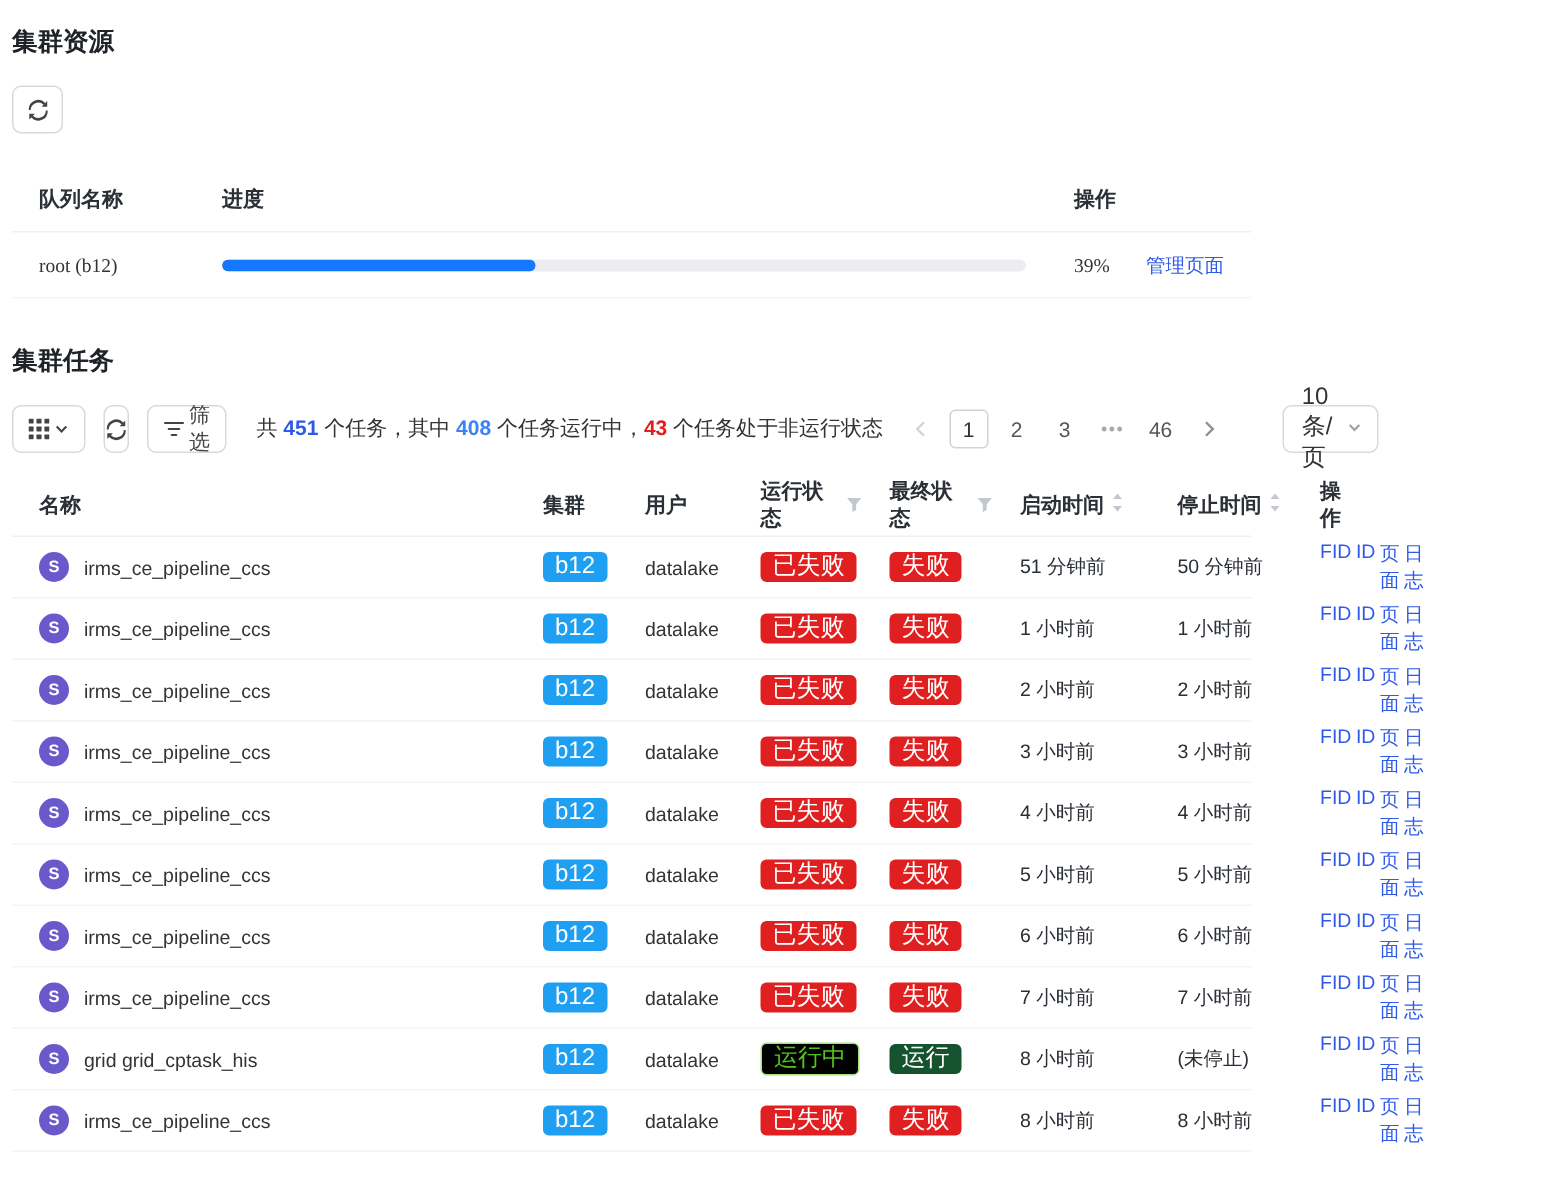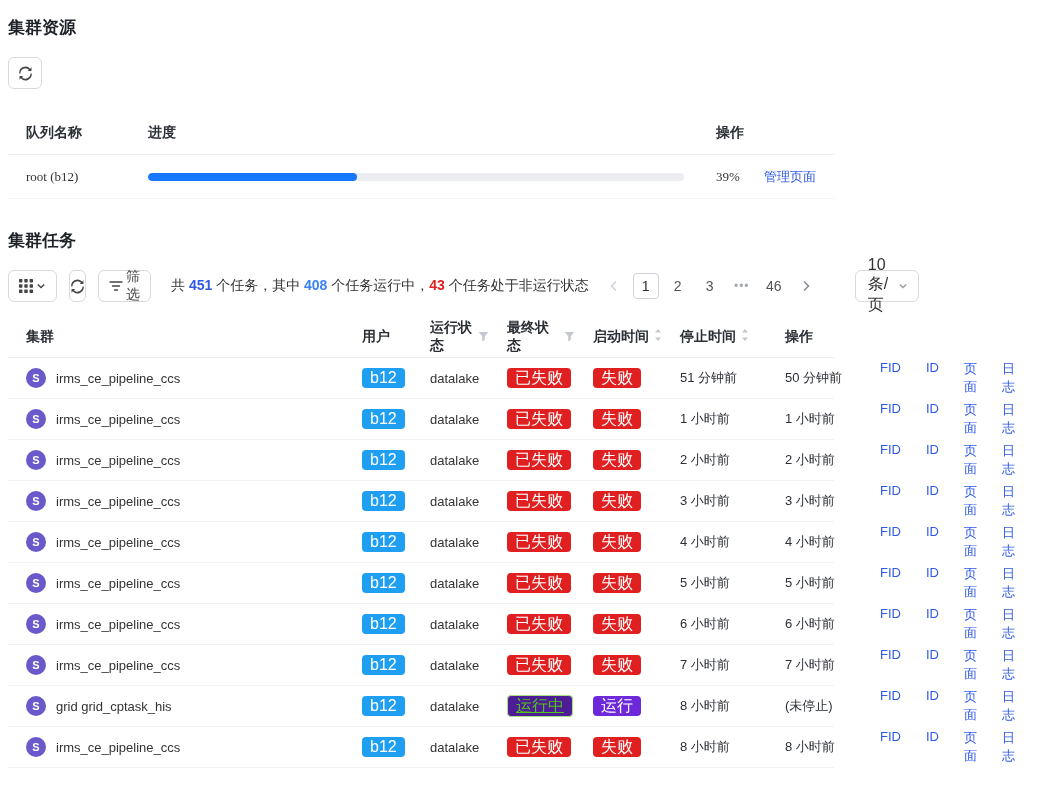--- a/index.html
+++ b/index.html
@@ -105,43 +105,43 @@
   .task-grid {
     display: grid;
     grid-template-columns: 336px 68px 77px 86px 87px 105px 95px 1fr;
     align-items: center;
   }
   .task-header { height: 42px; border-bottom: 1px solid #efefef; }
   .task-header .cell { font-weight: 600; color: #2b2f36; font-size: 14px; display: flex; align-items: center; gap: 5px; }
   .task-row { height: 41px; border-bottom: 1px solid #f2f3f5; font-size: 13px; }
   .cell { padding-left: 18px; }
   .c-name { display: flex; align-items: center; gap: 10px; }
-  .c-actions { display: flex; gap: 25px; }
+  .c-actions { display: flex; gap: 3px; }
   .time { font-weight: normal; color: #2b2f36; }
 
   .avatar {
     width: 20px; height: 20px; border-radius: 50%;
     background: #6959ca; color: #fff;
     font-size: 11px; font-weight: bold;
     display: inline-flex; align-items: center; justify-content: center;
     flex: none;
   }
 
   .badge {
     display: inline-block;
     font-size: 16px;
     line-height: 18px;
     padding: 1px 8px;
     border-radius: 4px;
     white-space: nowrap;
   }
   .badge-cluster { background: #1e9ff2; color: #fff; }
   .badge-red { background: #e02020; color: #fff; }
-  .badge-green-outline { background: #4c1d95; color: #52c41a; border: 1px solid #a9e07f; text-decoration: underline; }
-  .badge-cyan { background: #6d28d9; color: #fff; }
+  .badge-green-outline { background: #000000; color: #52c41a; border: 1px solid #a9e07f; }
+  .badge-cyan { background: #14532d; color: #fff; }
 
   .muted-icon { color: #c3c7ce; }
 </style>
 </head>
 <body>
 
 <div class="page">
 
   <section>
     <h2 class="section-title">集群资源</h2>
@@ -250,20 +250,23 @@
                 <path d="M1.8 3.4 5 6.6l3.2-3.2"></path>
               </svg>
           </span>
         </div>
       </div>
     </div>
 
     <div>
       <div class="task-grid task-header">
         <div class="cell">
+            <span>名称</span>
+          </div>
+        <div class="cell">
             <span>集群</span>
           </div>
         <div class="cell">
             <span>用户</span>
           </div>
         <div class="cell">
           <span>运行状态</span>
           <span class="muted-icon">
             <svg width="11" height="11" viewBox="0 0 12 12" fill="currentColor">
                 <path d="M0.8 1h10.4L7.4 5.6v4.2L4.6 11.2V5.6z"></path>

